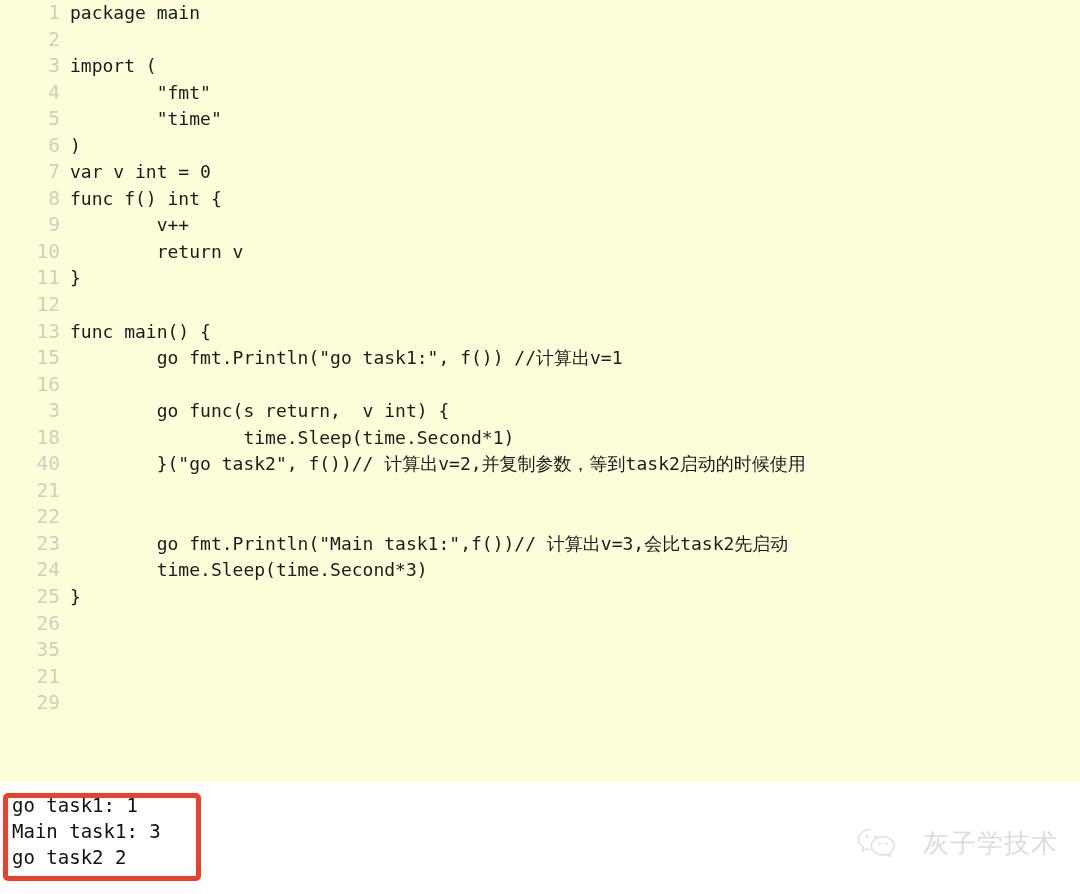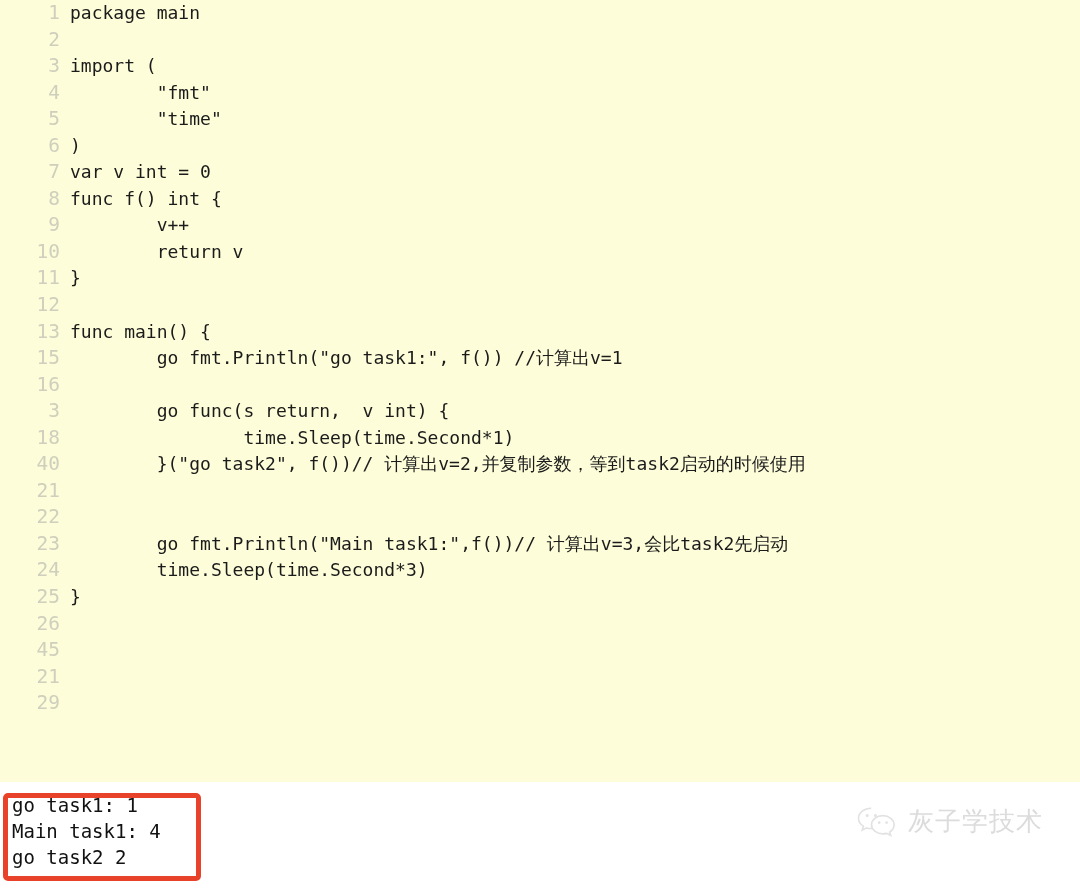--- a/index.html
+++ b/index.html
@@ -81,24 +81,23 @@
     font-family: "DejaVu Sans Mono", "Liberation Mono", monospace;
     font-size: 19px;
     line-height: 26px;
     white-space: pre;
   }
 
   
   #watermark {
     position: absolute;
     left: 855px;
-    top: 804px;
+    top: 826px;
     display: flex;
-    align-items: center;
-    gap: 9px;
+    gap: 24px;
     opacity: 1;
   }
   #wechat-logo {
     width: 44px;
     height: 34px;
     position: relative;
     flex: 0 0 auto;
   }
   #wechat-logo svg { display: block; }
   #watermark-text {
@@ -130,29 +129,29 @@
     <div class="code-line"><span class="ln">16</span><span class="src"></span></div>
     <div class="code-line"><span class="ln">3</span><span class="src">        go func(s return,  v int) {</span></div>
     <div class="code-line"><span class="ln">18</span><span class="src">                time.Sleep(time.Second*1)</span></div>
     <div class="code-line"><span class="ln">40</span><span class="src">        }("go task2", f())// 计算出v=2,并复制参数，等到task2启动的时候使用</span></div>
     <div class="code-line"><span class="ln">21</span><span class="src"></span></div>
     <div class="code-line"><span class="ln">22</span><span class="src"></span></div>
     <div class="code-line"><span class="ln">23</span><span class="src">        go fmt.Println("Main task1:",f())// 计算出v=3,会比task2先启动</span></div>
     <div class="code-line"><span class="ln">24</span><span class="src">        time.Sleep(time.Second*3)</span></div>
     <div class="code-line"><span class="ln">25</span><span class="src">}</span></div>
     <div class="code-line"><span class="ln">26</span><span class="src"></span></div>
-    <div class="code-line"><span class="ln">45</span><span class="src"></span></div>
+    <div class="code-line"><span class="ln">35</span><span class="src"></span></div>
     <div class="code-line"><span class="ln">21</span><span class="src"></span></div>
     <div class="code-line"><span class="ln">29</span><span class="src"></span></div>
   </div>
 
 <div id="output-box">
   <div id="output-inner">
       <div class="out-line">go task1: 1</div>
-      <div class="out-line">Main task1: 4</div>
+      <div class="out-line">Main task1: 3</div>
       <div class="out-line">go task2 2</div>
     </div>
 </div>
 
 <div id="watermark">
   <span id="wechat-logo">
     <svg width="44" height="34" viewBox="0 0 44 34" xmlns="http://www.w3.org/2000/svg">
       <g fill="none" stroke="#e2e2e2" stroke-width="1.6">
         <path d="M16.2 3.2C9.2 3.2 3.5 7.7 3.5 13.3c0 3.2 1.9 6.1 4.9 8L7.2 25.2l4.4-2.3c1.4.4 2.9.6 4.6.6.5 0 1 0 1.5-.1"></path>
         <path d="M27.8 10.6c-6.2 0-11.3 4.1-11.3 9.1 0 5.1 5.1 9.2 11.3 9.2 1.3 0 2.6-.2 3.8-.5l4.1 2.1-1.1-3.4c2.7-1.7 4.5-4.4 4.5-7.4 0-5-5.1-9.1-11.3-9.1z"></path>

